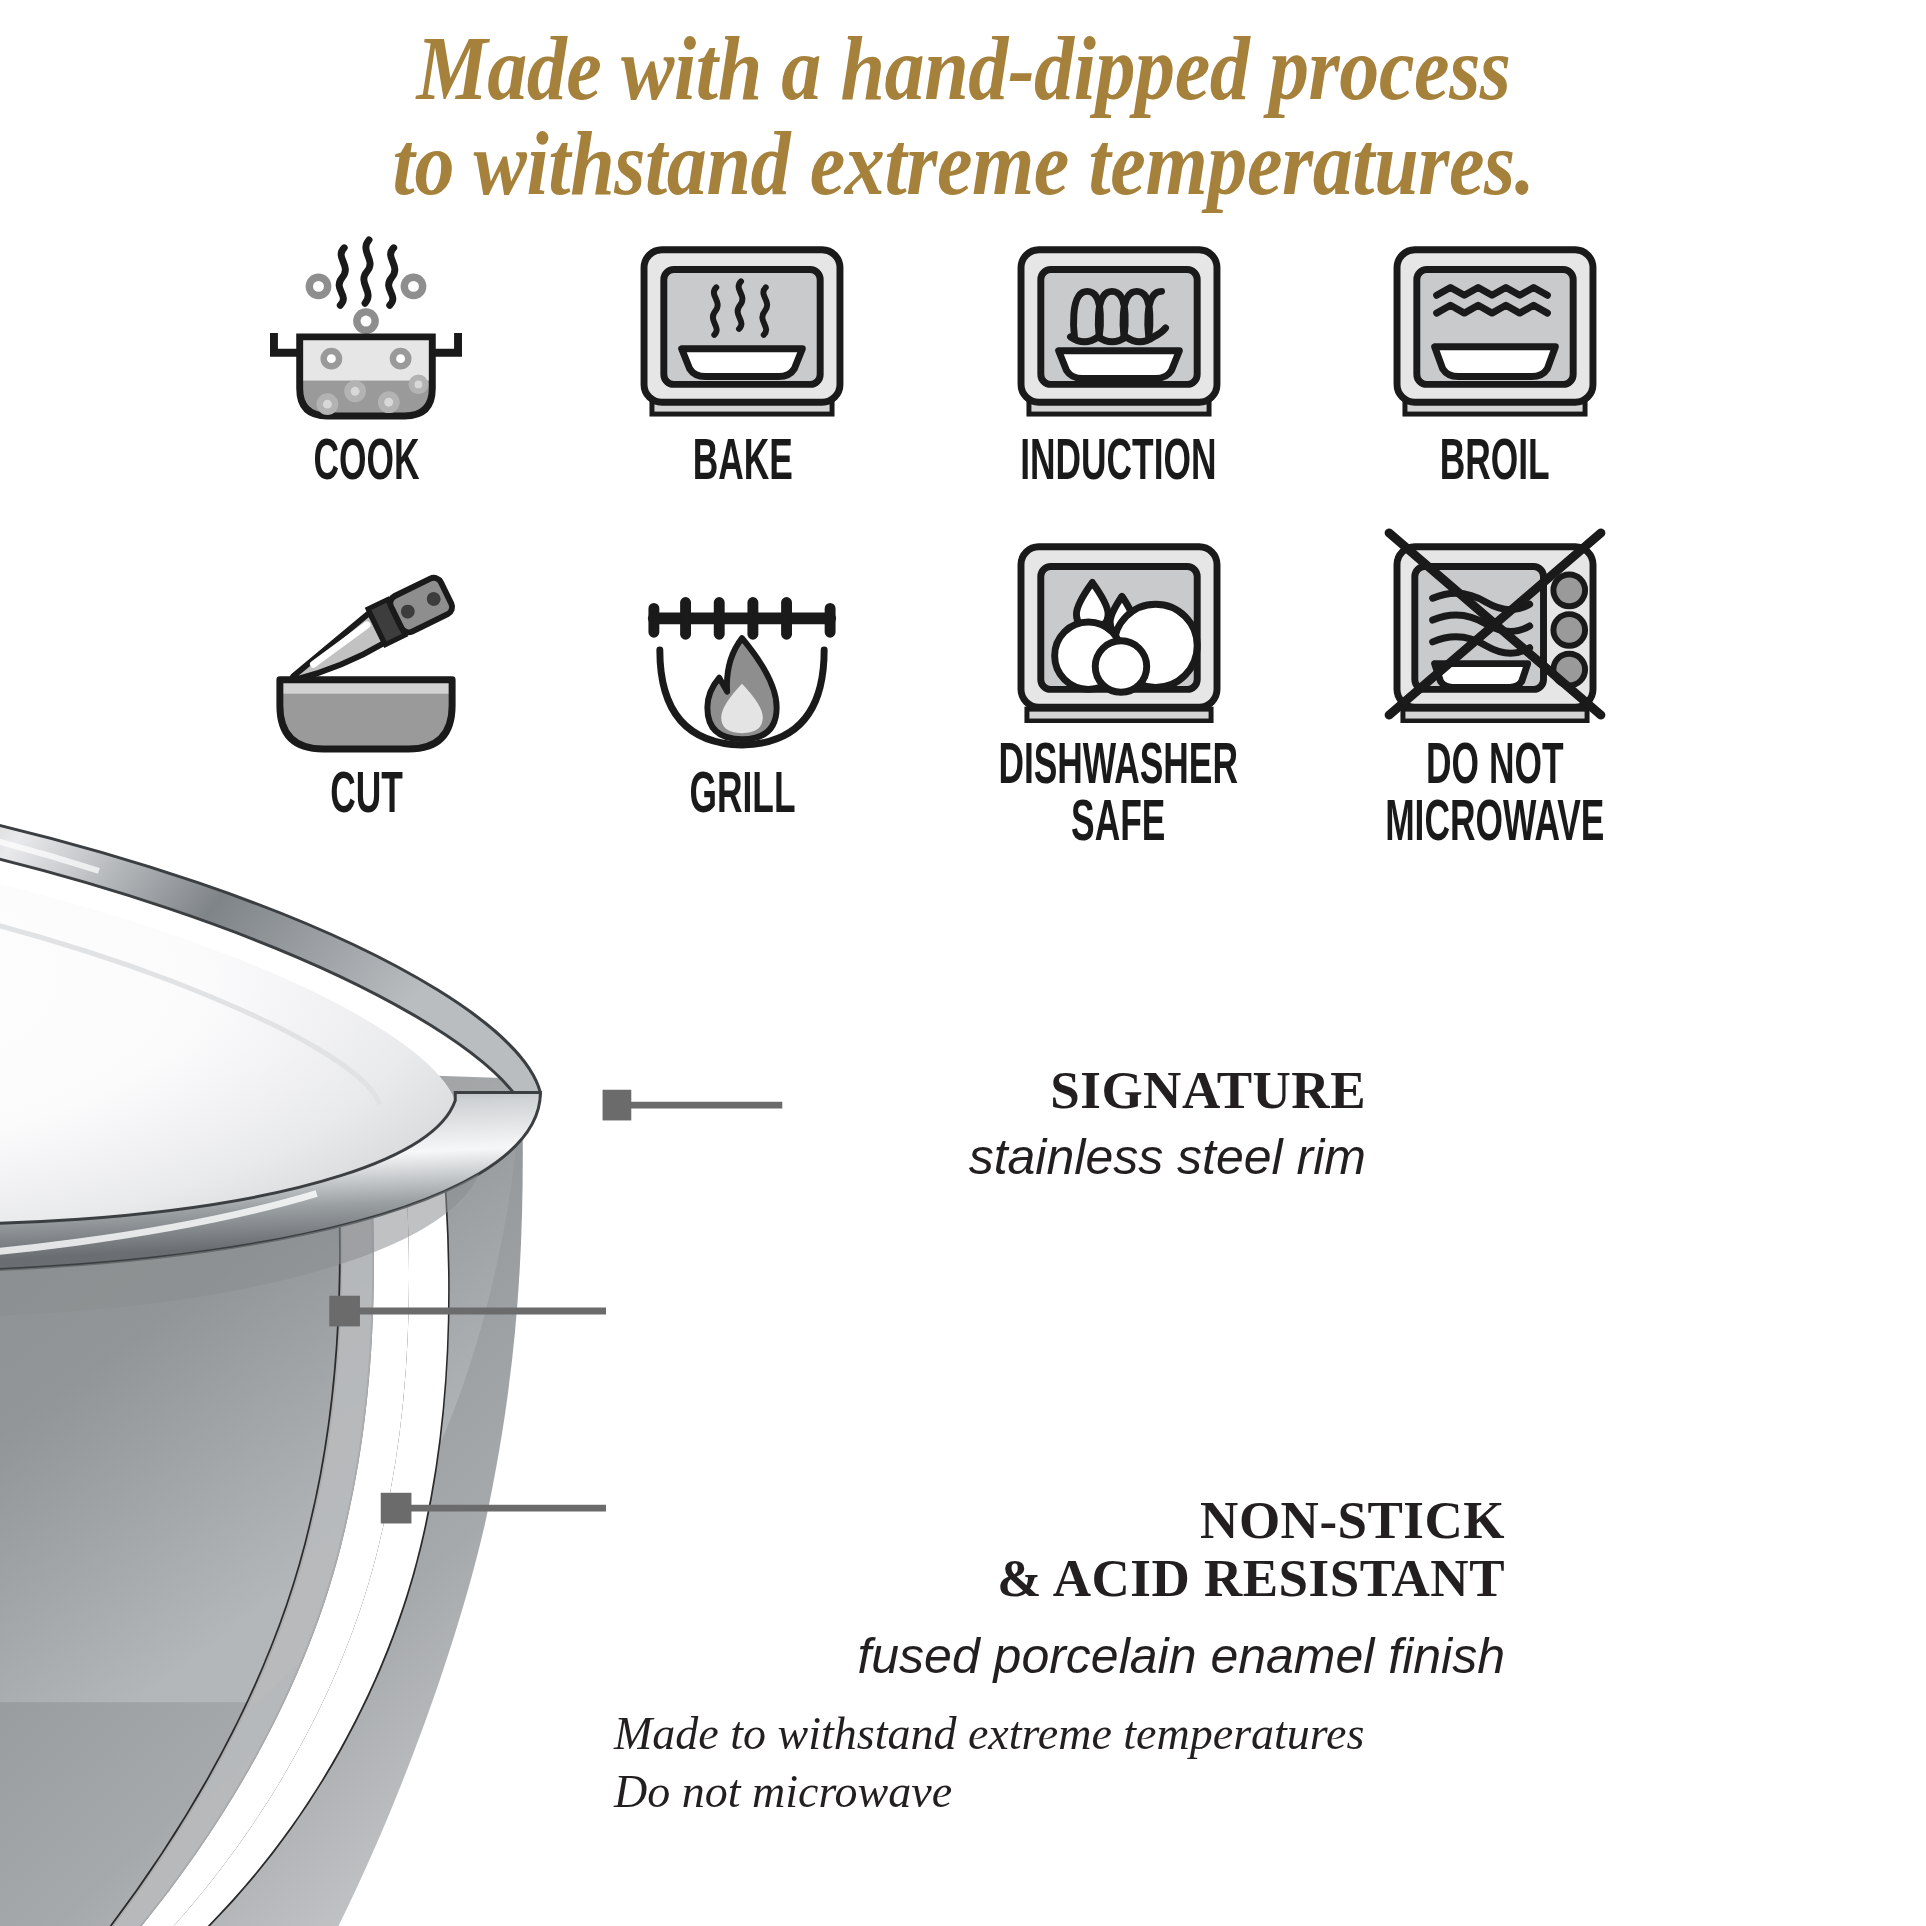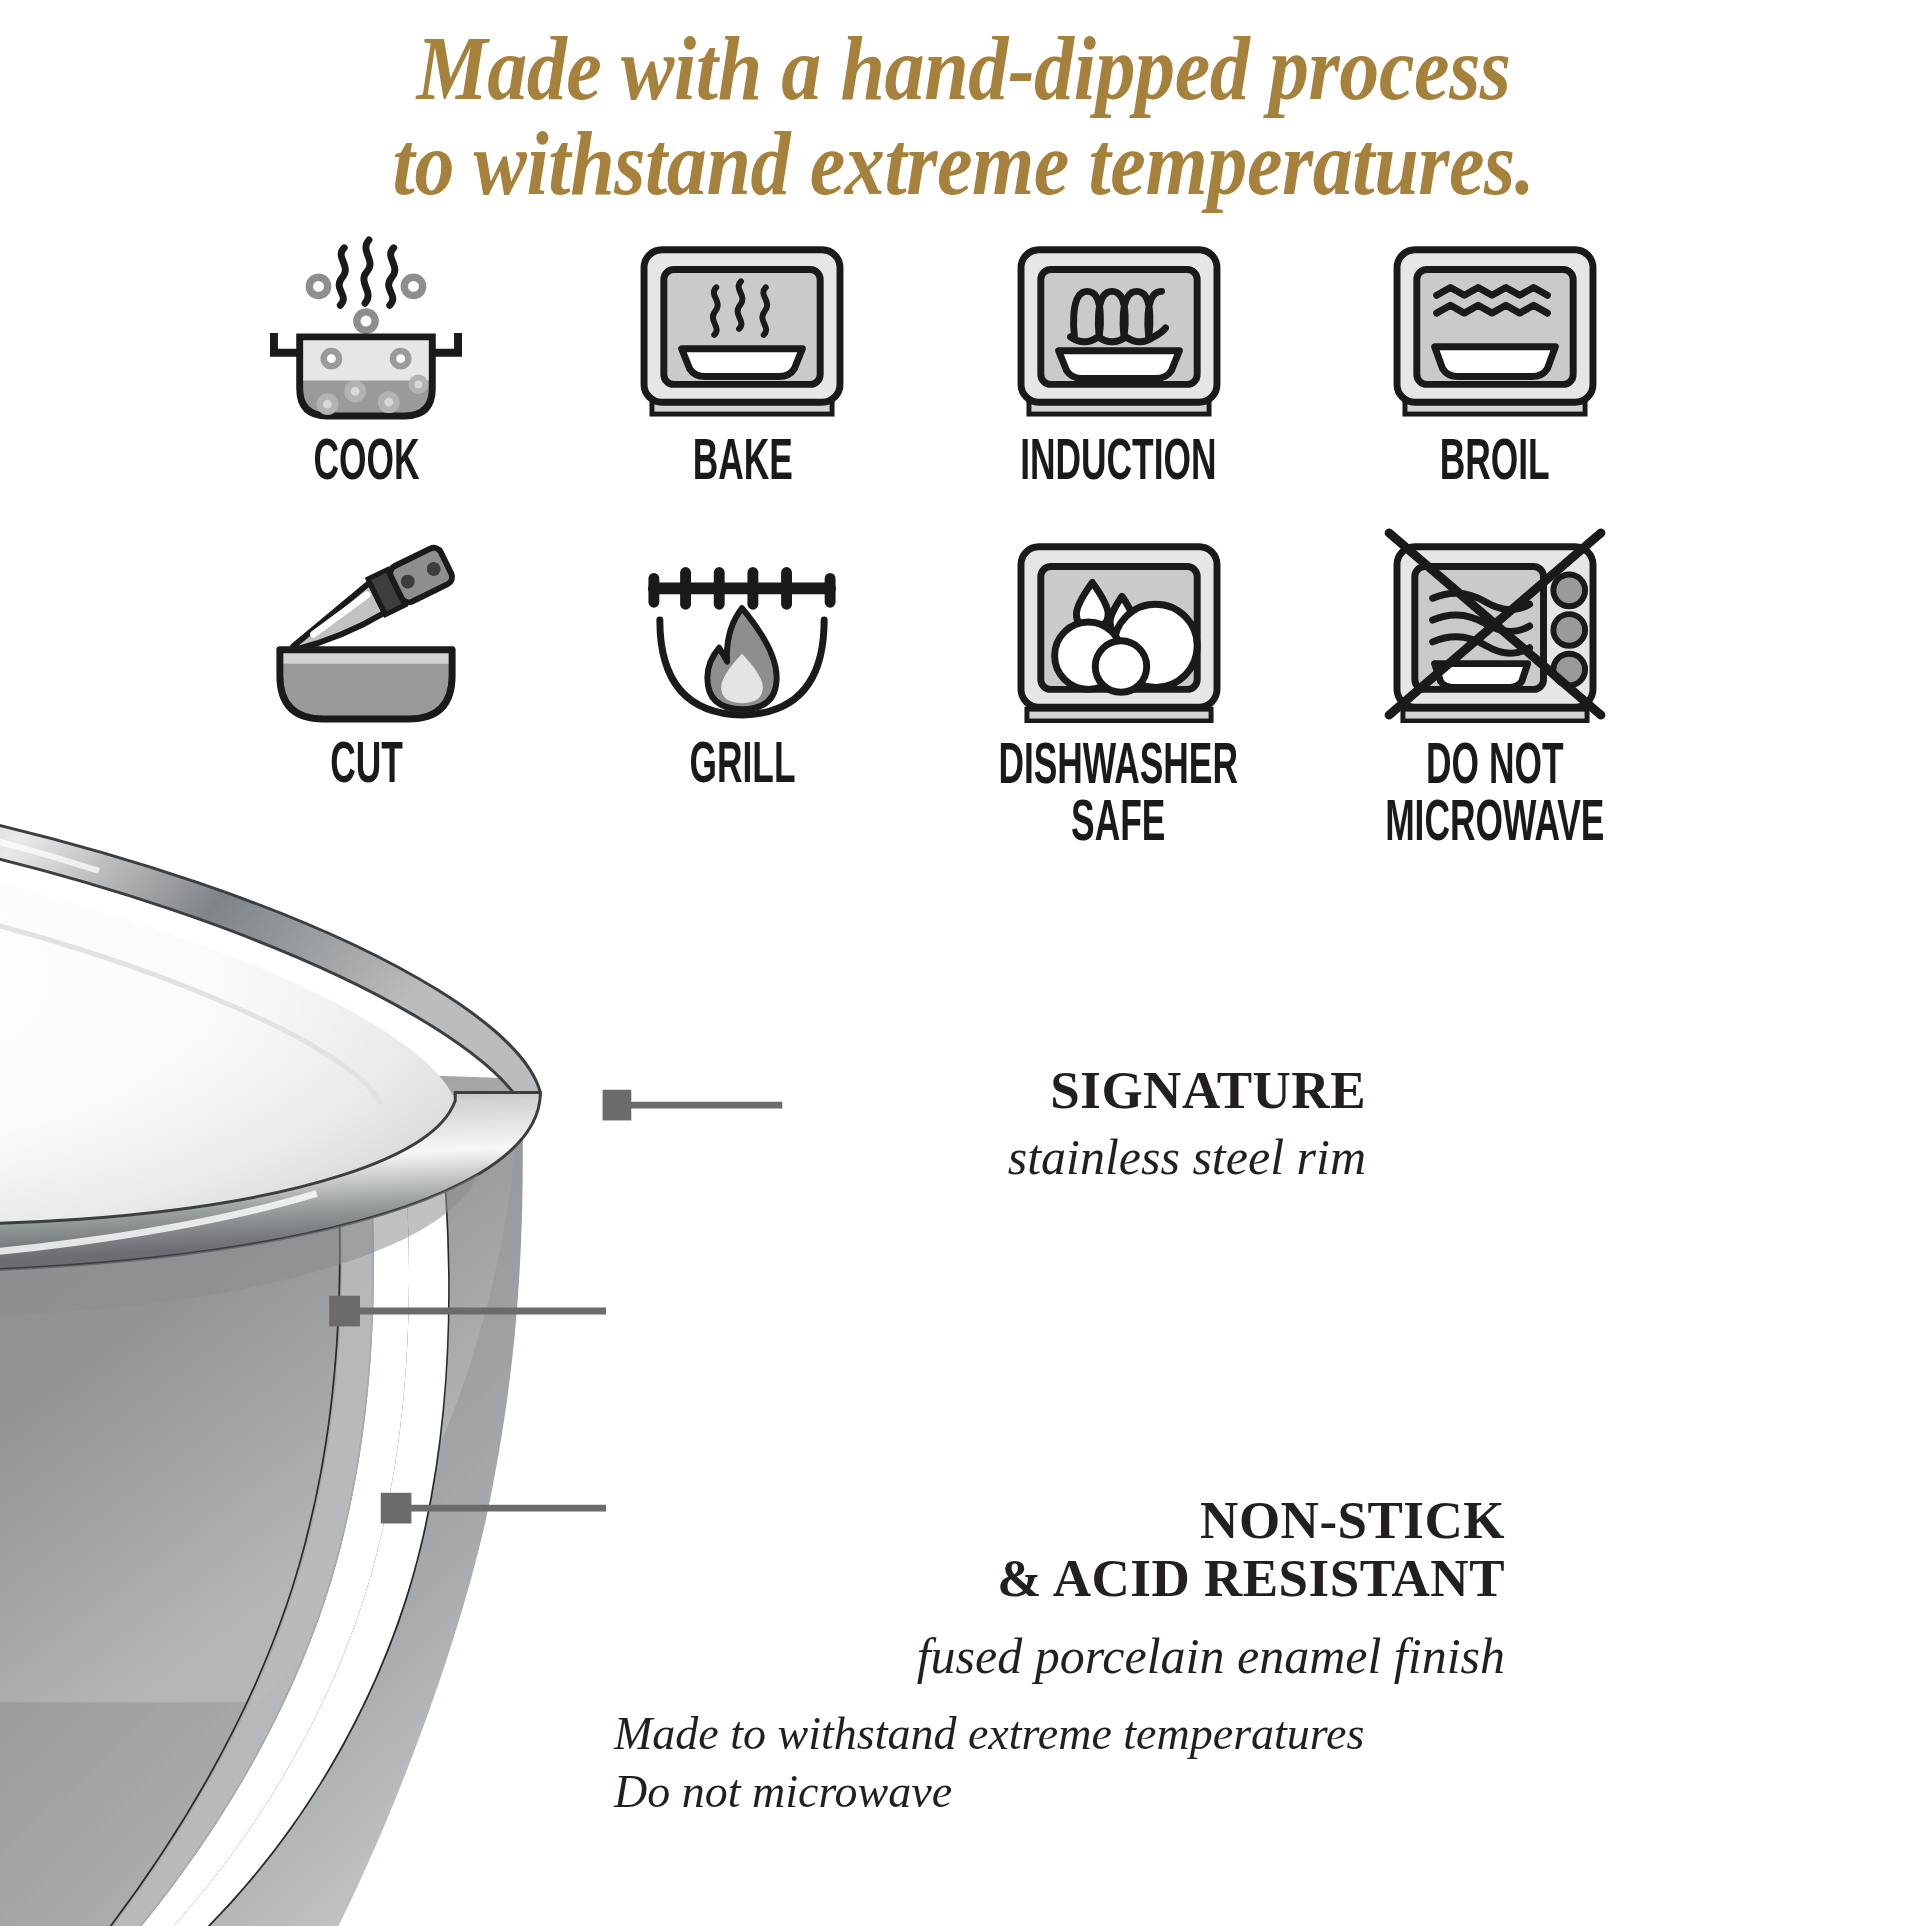--- a/index.html
+++ b/index.html
@@ -43,34 +43,34 @@
     color:#1a1a1a;
     font-size:57px;
     line-height:0.97;
     text-align:center;
     letter-spacing:0px;
     transform:scaleX(0.62);
     white-space:nowrap;
     margin-top:12px;
   }
   .icon-label.two{line-height:1.0;}
-  .row2{margin-top:38px;}
+  .row2{margin-top:38px;align-items:center;}
 
   
   .product{position:absolute;left:-297px;top:653px;width:1069px;height:1277px;}
 
   
   .callout{position:absolute;text-align:right;color:#231f20;}
   .callout .ttl{
     font-family:"Liberation Serif",serif;
     font-weight:bold;font-size:53px;line-height:1.1;
     letter-spacing:0.5px;white-space:nowrap;
   }
   .callout .sub{
-    font-family:Liberation Serif, serif;
+    font-family:Liberation Sans, sans-serif;
     font-style:italic;font-size:50px;line-height:1.2;
     white-space:nowrap;margin-top:8px;
   }
   #callout-signature{left:752px;top:1061px;width:614px;}
   #callout-durable{left:614px;top:1265px;width:891px;}
   #callout-nonstick{left:614px;top:1491px;width:891px;}
   #callout-nonstick .sub{margin-top:18px;}
 
   .disclaimer{
     position:absolute;left:614px;top:1705px;width:891px;

